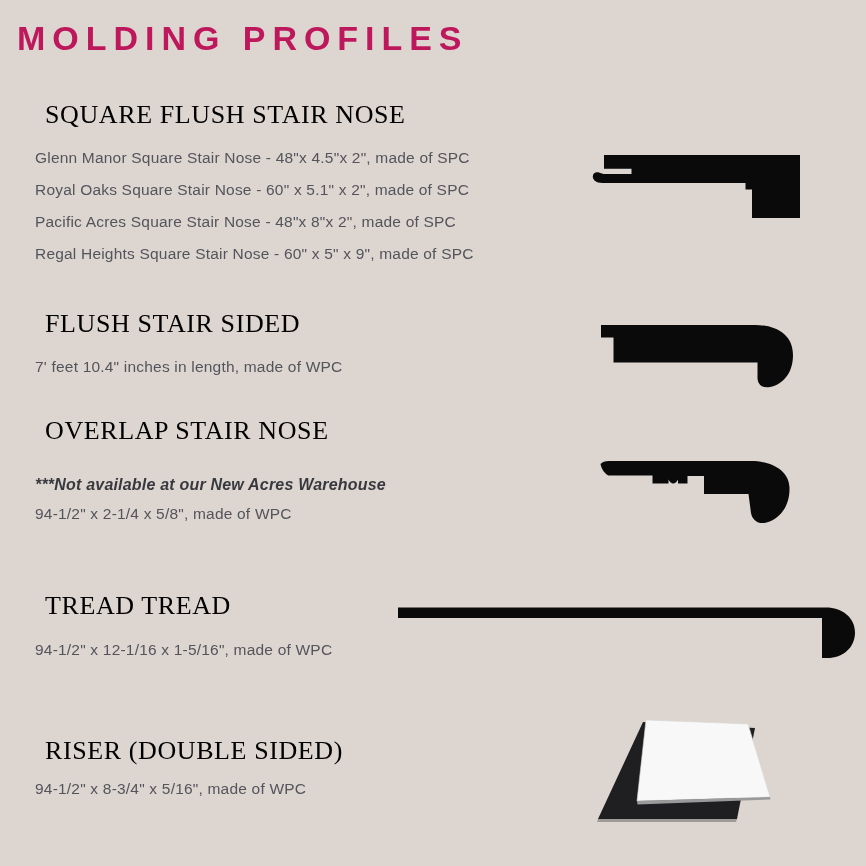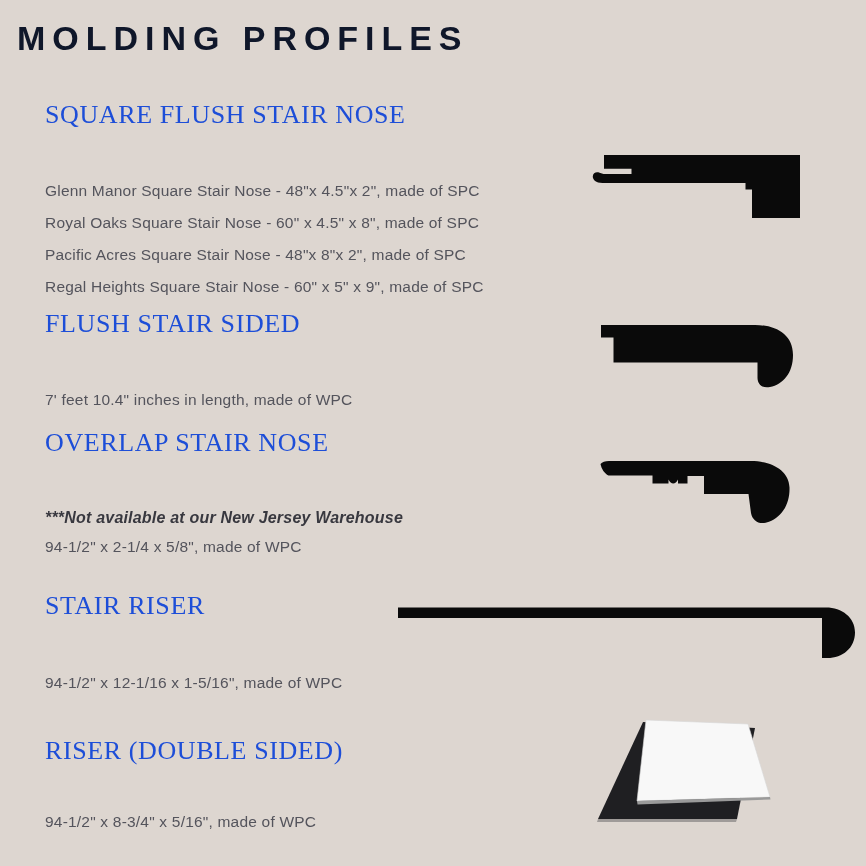--- a/index.html
+++ b/index.html
@@ -4,59 +4,59 @@
 <style>
   html,body{margin:0;padding:0;}
   body{
     width:866px;height:866px;position:relative;overflow:hidden;
     background:#ddd6d0;
     font-family:"Liberation Sans",sans-serif;
   }
   .page-title{
     position:absolute;left:17px;top:20px;
     font-size:34px;font-weight:700;letter-spacing:0.205em;
-    color:#0f172a;line-height:1.1;white-space:nowrap;
+    color:#be185d;line-height:1.1;white-space:nowrap;
   }
   .sec-heading{
     position:absolute;left:45px;
     font-family:"Liberation Serif","DejaVu Serif",serif;
     font-size:26px;font-weight:400;letter-spacing:0.6px;
-    color:#1d4ed8;line-height:1;white-space:nowrap;
+    color:#000000;line-height:1;white-space:nowrap;
   }
   .line{
-    position:absolute;left:45px;
+    position:absolute;left:35px;
     font-size:15.5px;letter-spacing:0.2px;
-    color:#54545c;line-height:1.1;white-space:nowrap;margin-top:33px;
+    color:#54545c;line-height:1.1;white-space:nowrap;
   }
   .note{
     font-weight:700;font-style:italic;font-size:16px;color:#38383f;
   }
   .diagrams{
     position:absolute;left:0;top:0;
   }
 </style>
 </head>
 <body>
 
 <div class="page-title">MOLDING PROFILES</div>
 
 <div class="sec-heading" style="top:102px">SQUARE FLUSH STAIR NOSE</div>
 <div class="line" style="top:149px">Glenn Manor Square Stair Nose - 48"x 4.5"x 2", made of SPC</div>
-<div class="line" style="top:181px">Royal Oaks Square Stair Nose - 60" x 4.5" x 8", made of SPC</div>
+<div class="line" style="top:181px">Royal Oaks Square Stair Nose - 60" x 5.1" x 2", made of SPC</div>
 <div class="line" style="top:213px">Pacific Acres Square Stair Nose - 48"x 8"x 2", made of SPC</div>
 <div class="line" style="top:245px">Regal Heights Square Stair Nose - 60" x 5" x 9", made of SPC</div>
 
 <div class="sec-heading" style="top:311px">FLUSH STAIR SIDED</div>
 <div class="line" style="top:358px">7' feet 10.4" inches in length, made of WPC</div>
 
-<div class="sec-heading" style="top:430px">OVERLAP STAIR NOSE</div>
-<div class="line note" style="top:476px">***Not available at our New Jersey Warehouse</div>
+<div class="sec-heading" style="top:418px">OVERLAP STAIR NOSE</div>
+<div class="line note" style="top:476px">***Not available at our New Acres Warehouse</div>
 <div class="line" style="top:505px">94-1/2" x 2-1/4 x 5/8", made of WPC</div>
 
-<div class="sec-heading" style="top:593px">STAIR RISER</div>
+<div class="sec-heading" style="top:593px">TREAD TREAD</div>
 <div class="line" style="top:641px">94-1/2" x 12-1/16 x 1-5/16", made of WPC</div>
 
 <div class="sec-heading" style="top:738px">RISER (DOUBLE SIDED)</div>
 <div class="line" style="top:780px">94-1/2" x 8-3/4" x 5/16", made of WPC</div>
 
 <svg class="diagrams" width="866" height="866" viewBox="0 0 866 866" aria-hidden="true">
 
   <path fill="#0a0a0a" d="M604,155 H800 V218 H752 V189.5 H745.5 V183 H602.5
            C595.5,183 592.6,179.3 592.8,176.2
            C593,172.4 596.6,171.6 599.6,172.7

